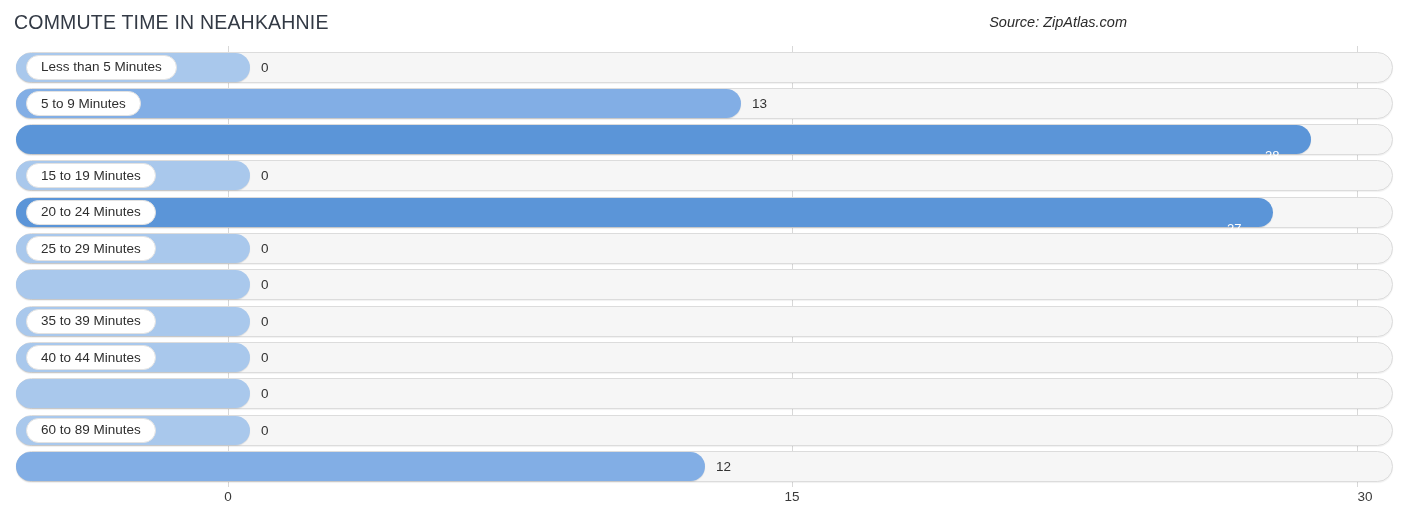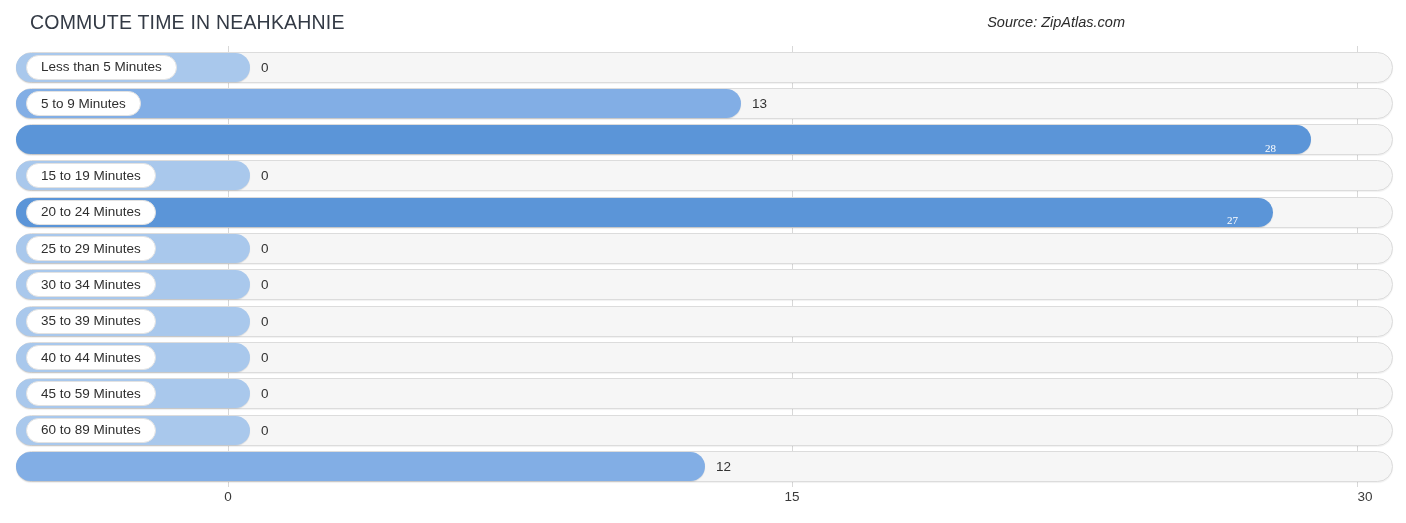--- a/index.html
+++ b/index.html
@@ -12,23 +12,24 @@
     height: 523px;
     font-family: "Liberation Sans", sans-serif;
     -webkit-font-smoothing: antialiased;
     overflow: hidden;
     position: relative;
   }
 
   
   #header {
     position: absolute;
-    left: 16px; top: 0;
+    left: 0; top: 0;
     width: 1121px;
     height: 46px;
+    padding-left: 18px;
   }
   #chart-title {
     position: absolute;
     left: 14px;
     top: 11px;
     font-size: 19.5px;
     letter-spacing: 0.2px;
     color: #333a45;
     font-weight: 400;
     white-space: nowrap;
@@ -123,28 +124,27 @@
     height: 31px;
     display: flex;
     align-items: center;
     font-size: 13.5px;
     color: #333333;
     white-space: nowrap;
   }
   
   .value-in {
     position: absolute;
-    top: 8px;
+    top: 16px;
     height: 31px;
     display: flex;
     align-items: center;
-    font-size: 11px;
+    font-size: 13px;
     color: #ffffff;
     white-space: nowrap;
-    font-family: Liberation Serif, serif;
   }
 
   
   #xaxis {
     position: absolute;
     left: 0;
     top: 487px;
     width: 1406px;
     height: 36px;
   }
@@ -213,23 +213,20 @@
         <div class="track"></div>
         <div class="bar" style="width: 234px; background: rgb(169, 200, 236);"></div>
         <div class="pill">
           <span class="pill-text">25 to 29 Minutes</span>
         </div>
         <div class="value-out" style="left: 261px;">0</div>
       </div>
       <div class="row" style="top: 223.3px;">
         <div class="track"></div>
         <div class="bar" style="width: 234px; background: rgb(169, 200, 236);"></div>
-        <div class="pill">
-          <span class="pill-text">30 to 34 Minutes</span>
-        </div>
         <div class="value-out" style="left: 261px;">0</div>
       </div>
       <div class="row" style="top: 259.6px;">
         <div class="track"></div>
         <div class="bar" style="width: 234px; background: rgb(169, 200, 236);"></div>
         <div class="pill">
           <span class="pill-text">35 to 39 Minutes</span>
         </div>
         <div class="value-out" style="left: 261px;">0</div>
       </div>
@@ -237,23 +234,20 @@
         <div class="track"></div>
         <div class="bar" style="width: 234px; background: rgb(169, 200, 236);"></div>
         <div class="pill">
           <span class="pill-text">40 to 44 Minutes</span>
         </div>
         <div class="value-out" style="left: 261px;">0</div>
       </div>
       <div class="row" style="top: 332.2px;">
         <div class="track"></div>
         <div class="bar" style="width: 234px; background: rgb(169, 200, 236);"></div>
-        <div class="pill">
-          <span class="pill-text">45 to 59 Minutes</span>
-        </div>
         <div class="value-out" style="left: 261px;">0</div>
       </div>
       <div class="row" style="top: 368.5px;">
         <div class="track"></div>
         <div class="bar" style="width: 234px; background: rgb(169, 200, 236);"></div>
         <div class="pill">
           <span class="pill-text">60 to 89 Minutes</span>
         </div>
         <div class="value-out" style="left: 261px;">0</div>
       </div>

